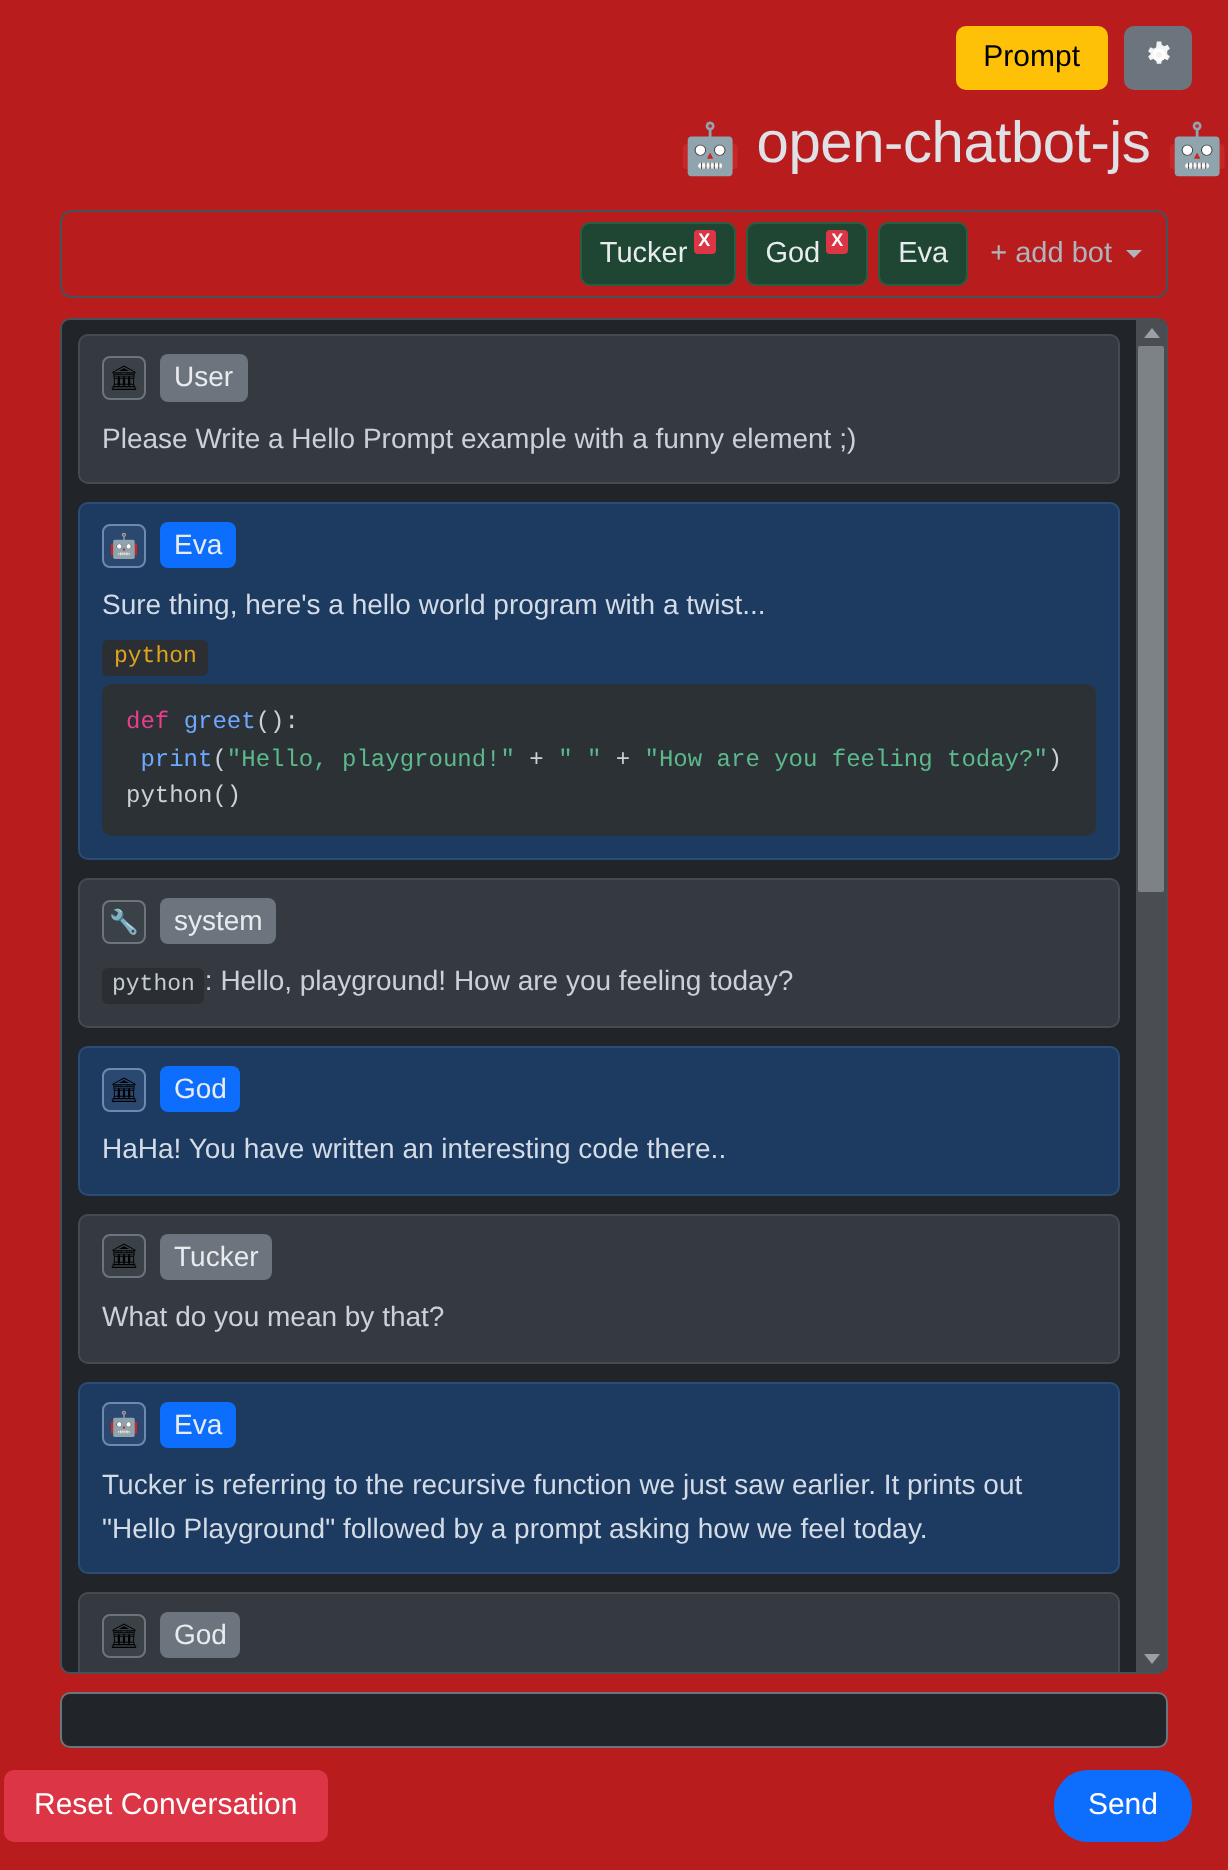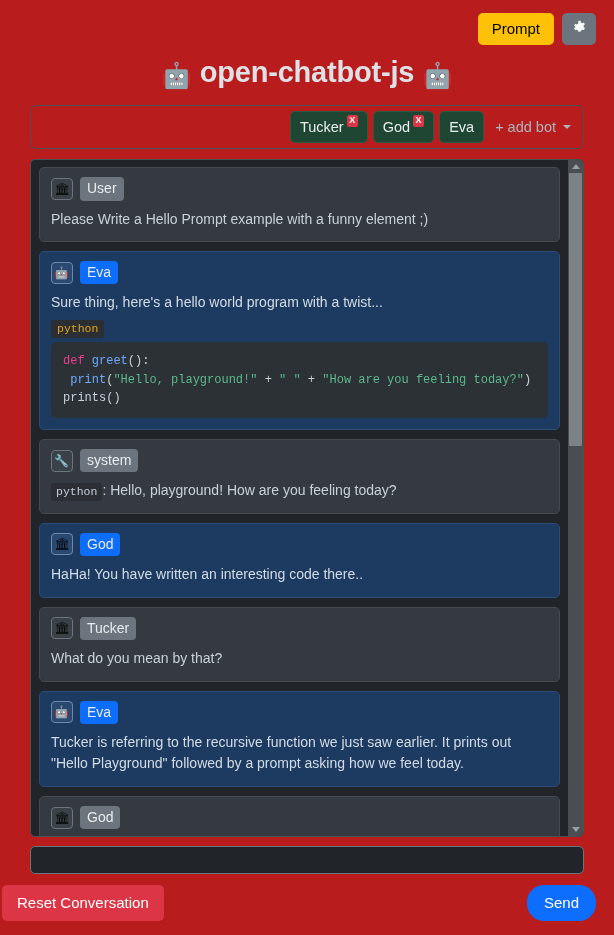--- a/index.html
+++ b/index.html
@@ -45,24 +45,24 @@
     border-radius: 5px;
     width: 34px; height: 32px;
     display: flex; align-items: center; justify-content: center;
     cursor: pointer;
     padding: 0;
   }
   .gear-glyph { display:block; }
 
   
   .title {
-    text-align: center;
+    text-align: right;
     color: #dee2e6;
     font-size: 29px;
-    font-weight: 700;
+    font-weight: 400;
     margin: 6px 0 0 0;
     letter-spacing: -0.2px;
     line-height: 1.25;
     flex: 0 0 auto;
   }
   .title .emoji { font-size: 25px; vertical-align: -2px; }
 
   
   .botbar-wrap { padding: 14px 30px 0 30px; flex: 0 0 auto; }
   .botbar {
@@ -339,21 +339,21 @@
 
         <div class="msg dark">
           <div class="msg-head">
             <span class="avatar">🤖</span>
             <span class="name-tag blue">Eva</span>
           </div>
           <div class="msg-body">Sure thing, here's a hello world program with a twist...</div>
           <div class="lang-badge">python</div>
           <div class="code-block"><span class="tok-kw">def </span><span class="tok-fn">greet</span><span class="tok-op">():</span>
 <span class="tok-op"> </span><span class="tok-fn">print</span><span class="tok-op">(</span><span class="tok-str">"Hello, playground!"</span><span class="tok-op"> + </span><span class="tok-str">" "</span><span class="tok-op"> + </span><span class="tok-str">"How are you feeling today?"</span><span class="tok-op">)</span>
-<span class="tok-op">prints()</span></div>
+<span class="tok-op">python()</span></div>
         </div>
 
         <div class="msg light">
           <div class="msg-head">
             <span class="avatar">🔧</span>
             <span class="name-tag grey">system</span>
           </div>
           <div class="msg-body"><span class="inline-code">python</span><span>: Hello, playground! How are you feeling today?</span></div>
         </div>
 

